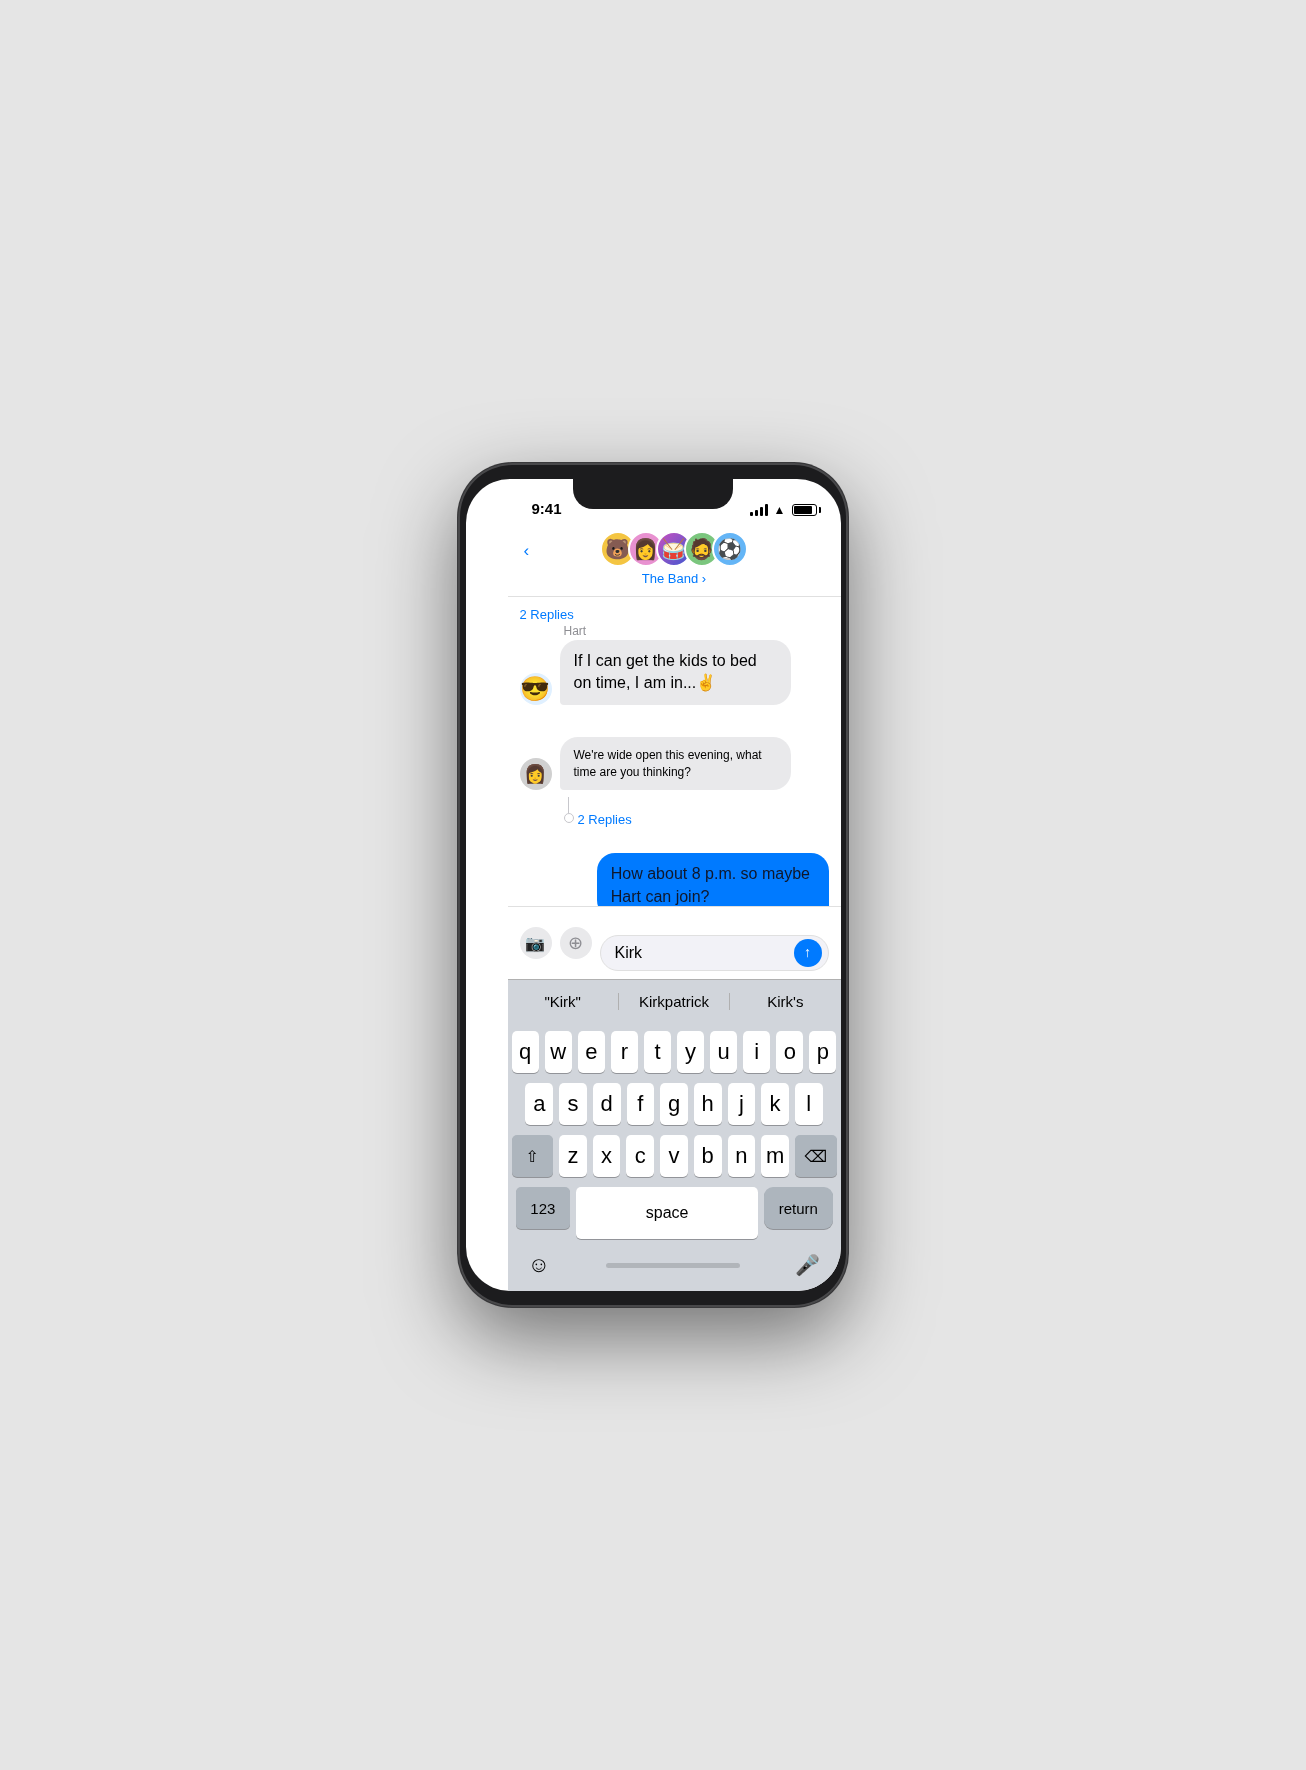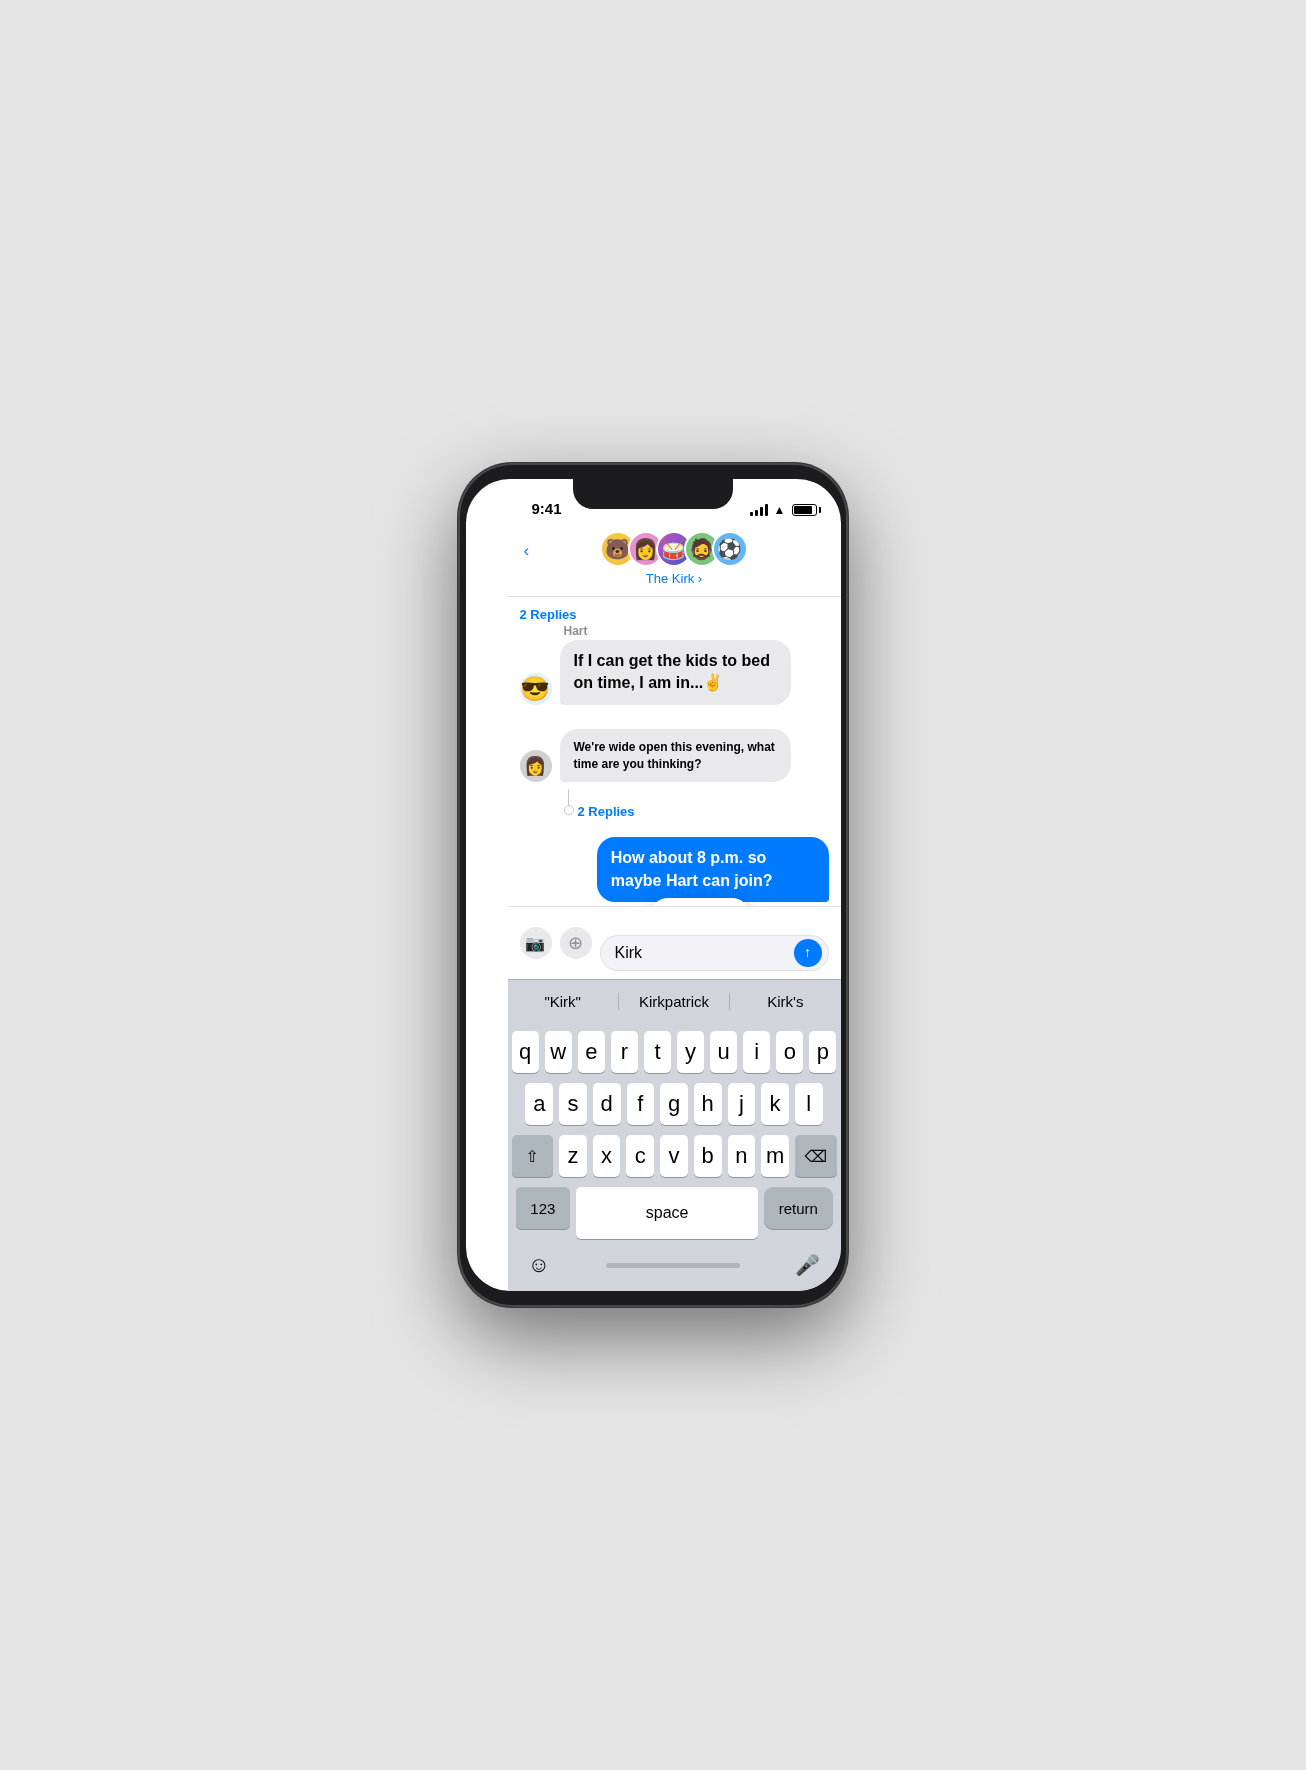--- a/index.html
+++ b/index.html
@@ -187,22 +187,21 @@
     }
 
     
     .chat-area {
       flex: 1;
       overflow-y: auto;
       background: #fff;
       padding: 8px 12px;
       display: flex;
       flex-direction: column;
-      gap: 16px;
-      font-weight: bold;
+      gap: 24px;
     }
 
     .replies-link {
       color: #007aff;
       font-size: 13px;
       cursor: pointer;
       padding: 2px 0;
     }
 
     .message-row {
@@ -242,21 +241,21 @@
       font-size: 16px;
       line-height: 1.4;
     }
     .bubble.incoming-bubble {
       background: #e9e9eb;
       color: #000;
       border-bottom-left-radius: 4px;
     }
     .bubble.outgoing-bubble {
       background: #007aff;
-      color: #ffffff;
+      color: #0f172a;
       border-bottom-right-radius: 4px;
     }
 
     
     .mention-popup {
       position: absolute;
       background: #fff;
       border-radius: 18px;
       box-shadow: 0 4px 20px rgba(0,0,0,0.2);
       padding: 12px 16px;
@@ -467,21 +466,21 @@
       <div class="nav-row">
         <div class="back-btn">‹</div>
         <div class="group-avatars">
           <div class="avatar avatar-1">🐻</div>
           <div class="avatar avatar-2">👩</div>
           <div class="avatar avatar-3" style="background:linear-gradient(135deg,#c850c0,#4158d0);">🥁</div>
           <div class="avatar avatar-4">🧔</div>
           <div class="avatar avatar-5">⚽</div>
         </div>
       </div>
-      <div class="group-name">The Kirk ›</div>
+      <div class="group-name">The Band ›</div>
     </div>
 
     <div class="chat-area">
 
       <div style="display:flex; flex-direction:column;">
         <div class="replies-link">2 Replies</div>
         <div class="message-row incoming">
           <div class="message-avatar" style="background:#e0f0ff; font-size:24px;">😎</div>
           <div class="bubble-wrap incoming">
             <div class="sender-name">Hart</div>

